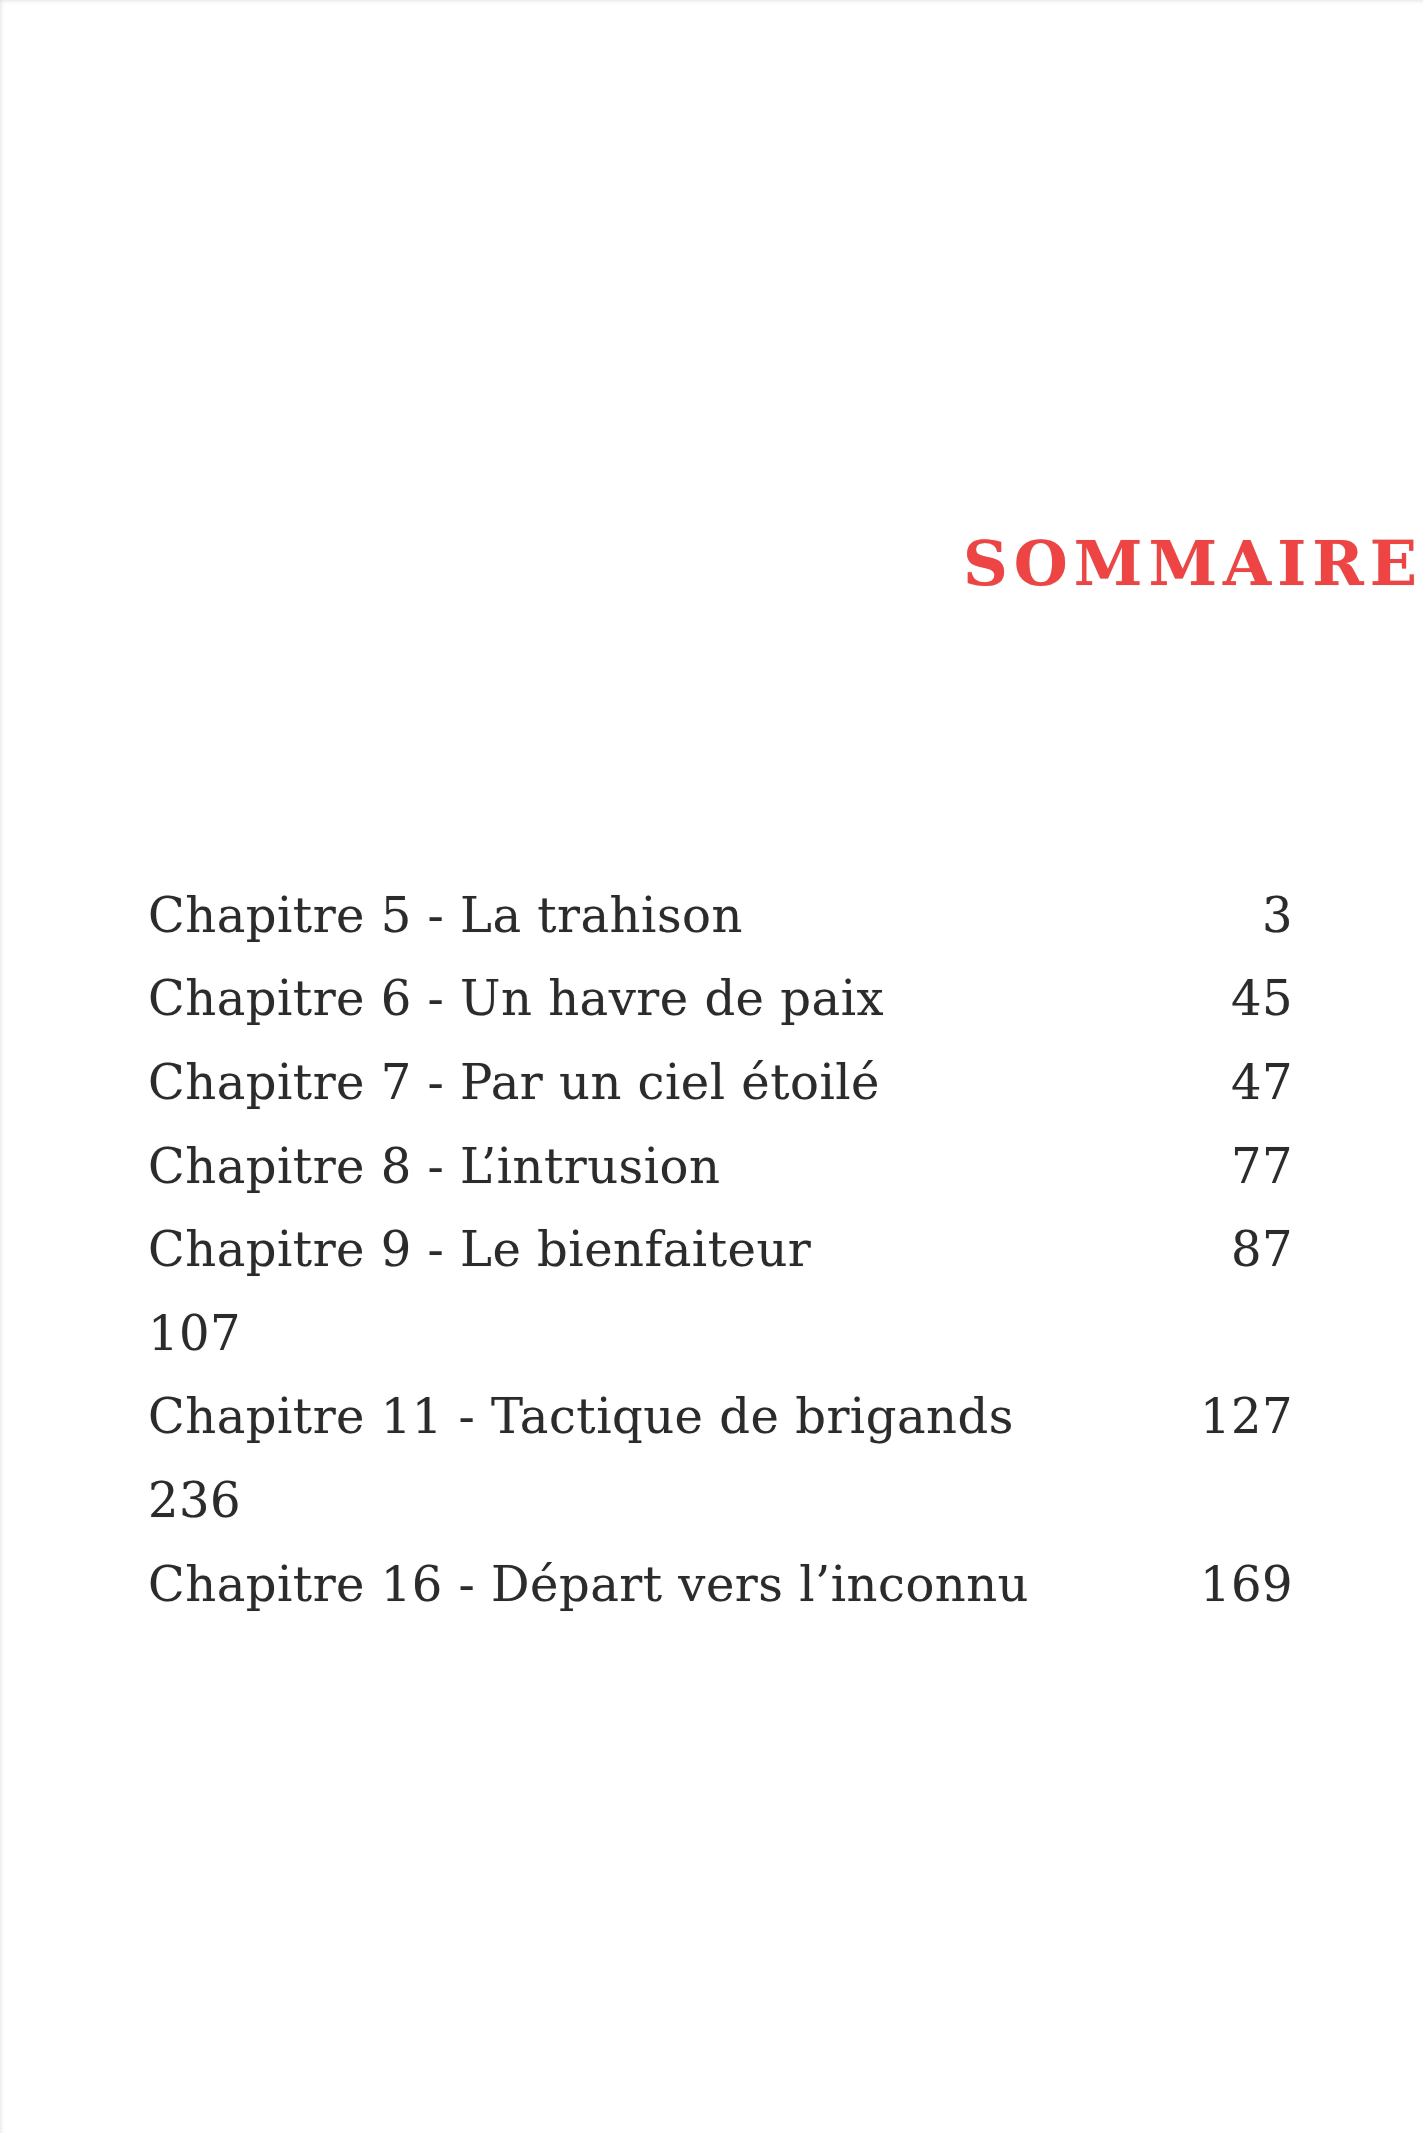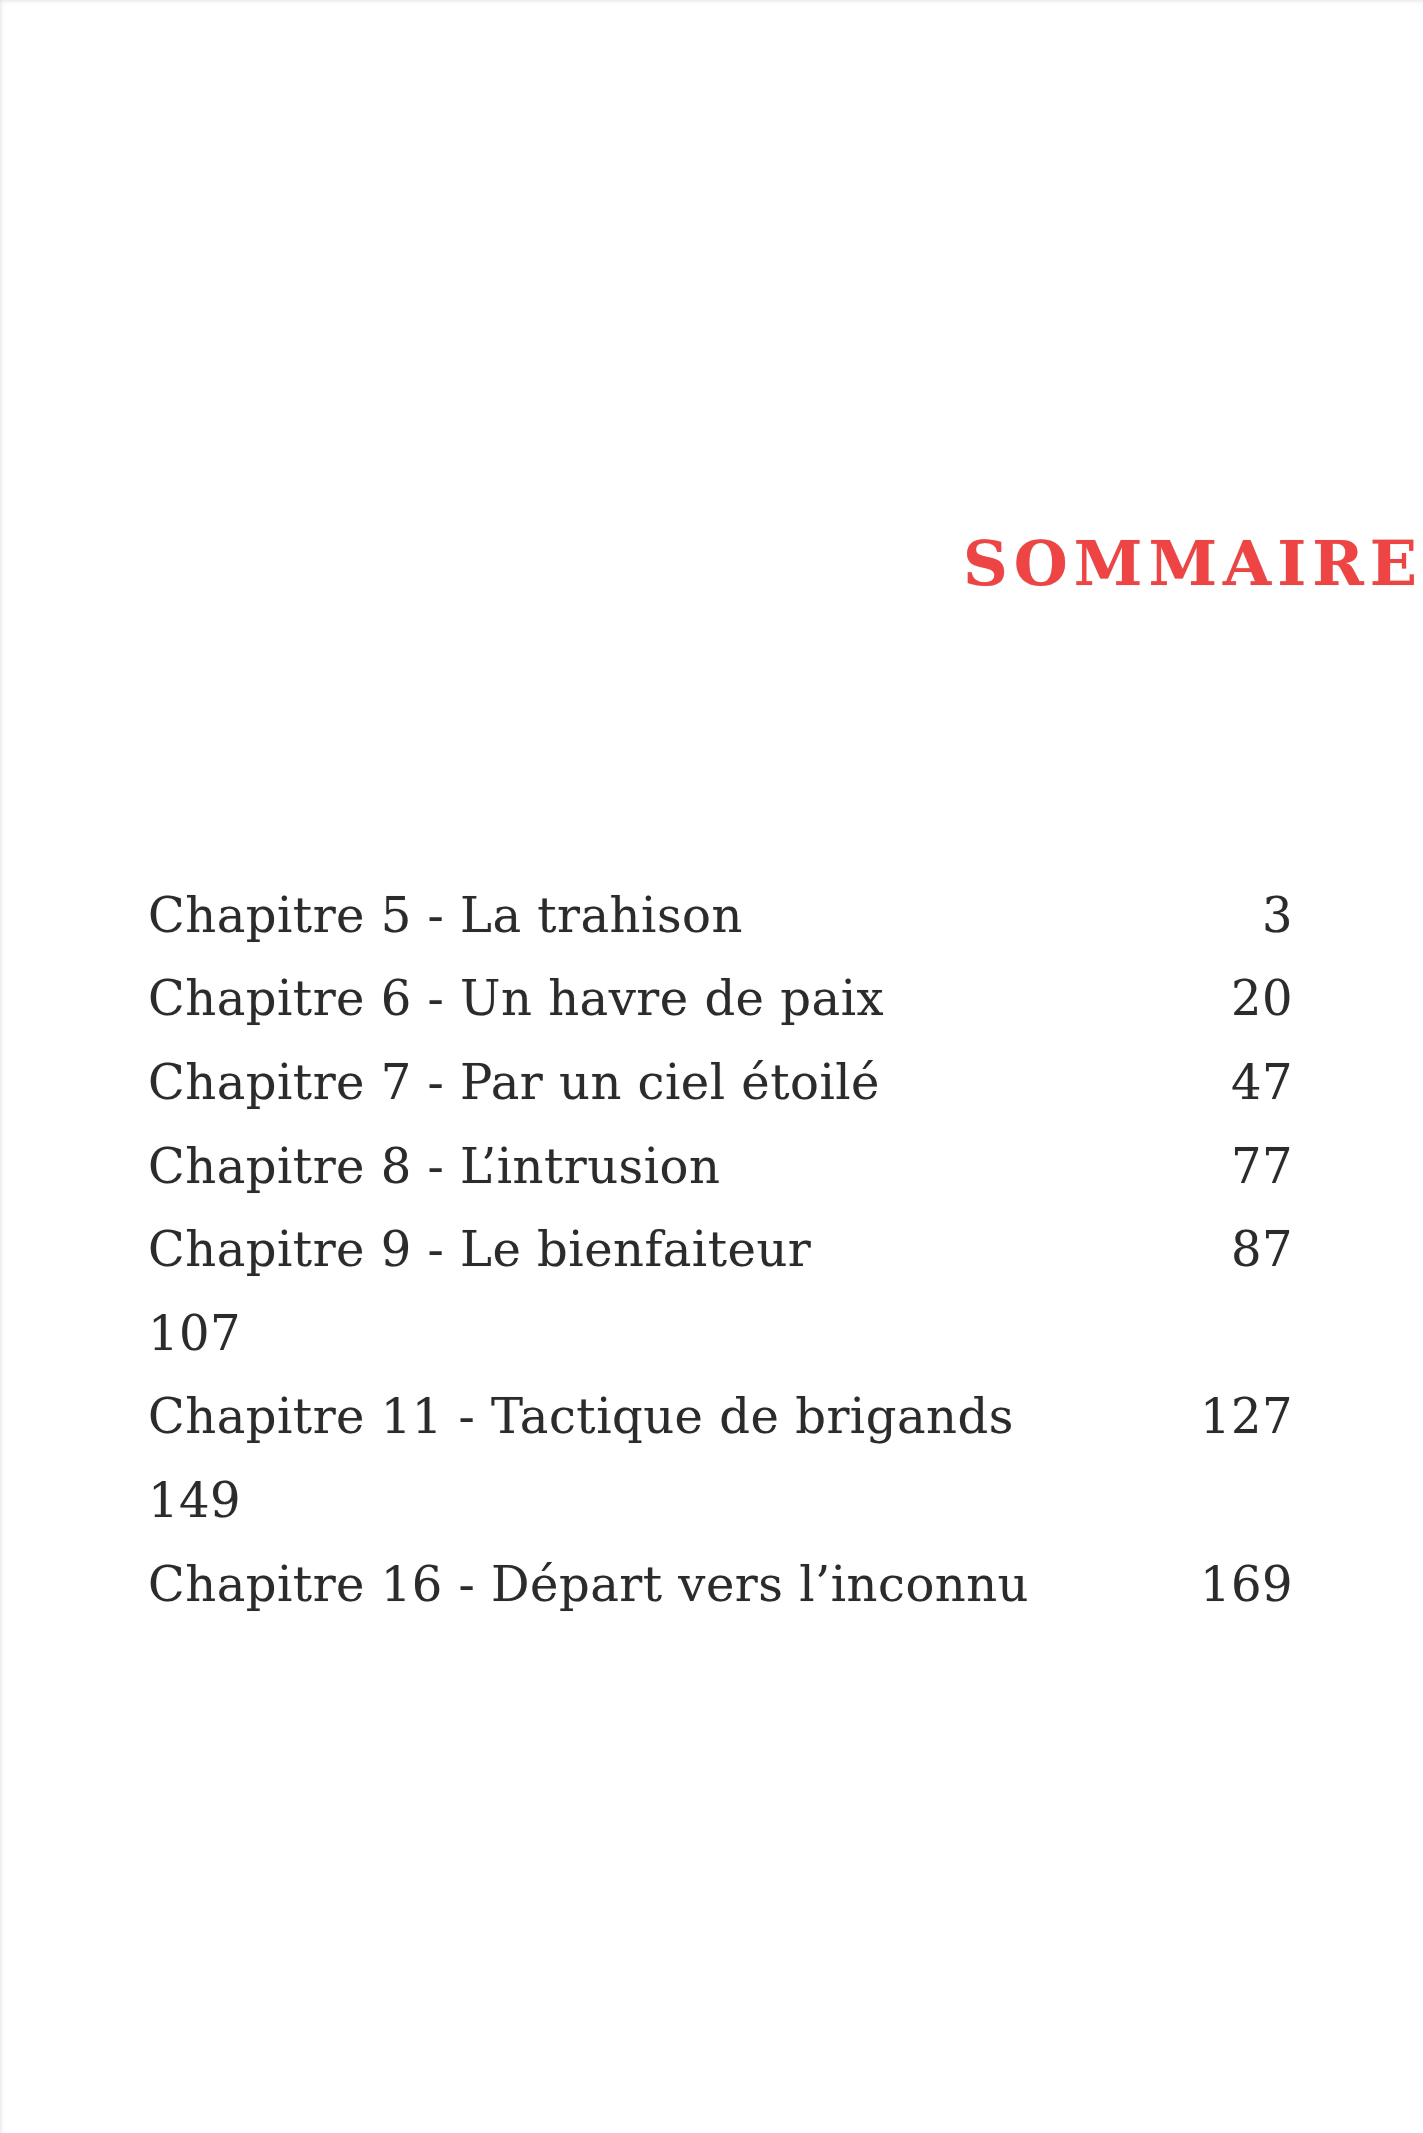--- a/index.html
+++ b/index.html
@@ -64,21 +64,21 @@
 
   <div class="toc">
 
     <div class="toc-row">
       <span class="label">Chapitre 5 - La trahison</span>
       <span class="pageno">3</span>
     </div>
 
     <div class="toc-row">
       <span class="label">Chapitre 6 - Un havre de paix</span>
-      <span class="pageno">20</span>
+      <span class="pageno">45</span>
     </div>
 
     <div class="toc-row">
       <span class="label">Chapitre 7 - Par un ciel étoilé</span>
       <span class="pageno">47</span>
     </div>
 
     <div class="toc-row">
       <span class="label">Chapitre 8 - L’intrusion</span>
       <span class="pageno">77</span>
@@ -92,21 +92,21 @@
     <div class="toc-row">
       <span class="pageno">107</span>
     </div>
 
     <div class="toc-row">
       <span class="label">Chapitre 11 - Tactique de brigands</span>
       <span class="pageno">127</span>
     </div>
 
     <div class="toc-row">
-      <span class="pageno">149</span>
+      <span class="pageno">236</span>
     </div>
 
     <div class="toc-row">
       <span class="label">Chapitre 16 - Départ vers l’inconnu</span>
       <span class="pageno">169</span>
     </div>
 
   </div>
 </div>
 

